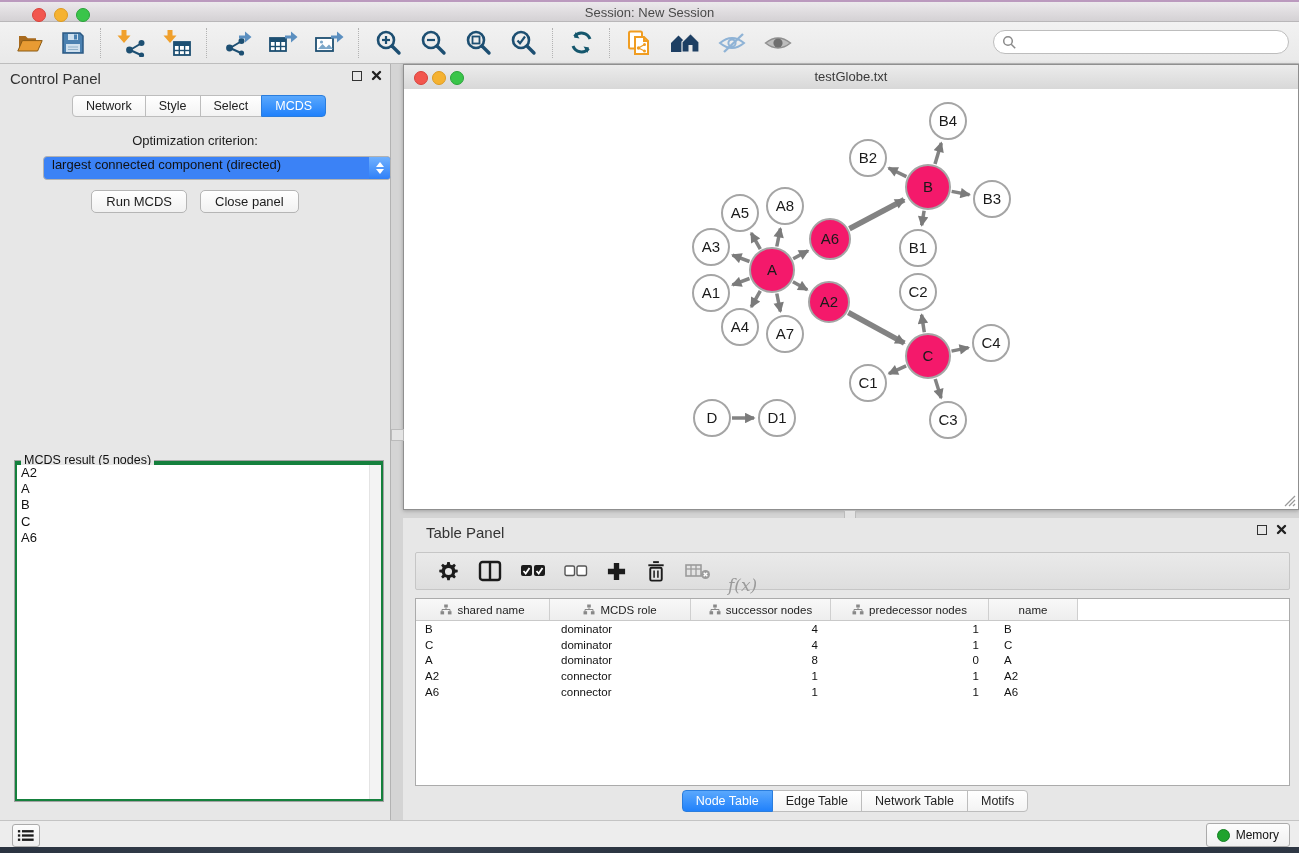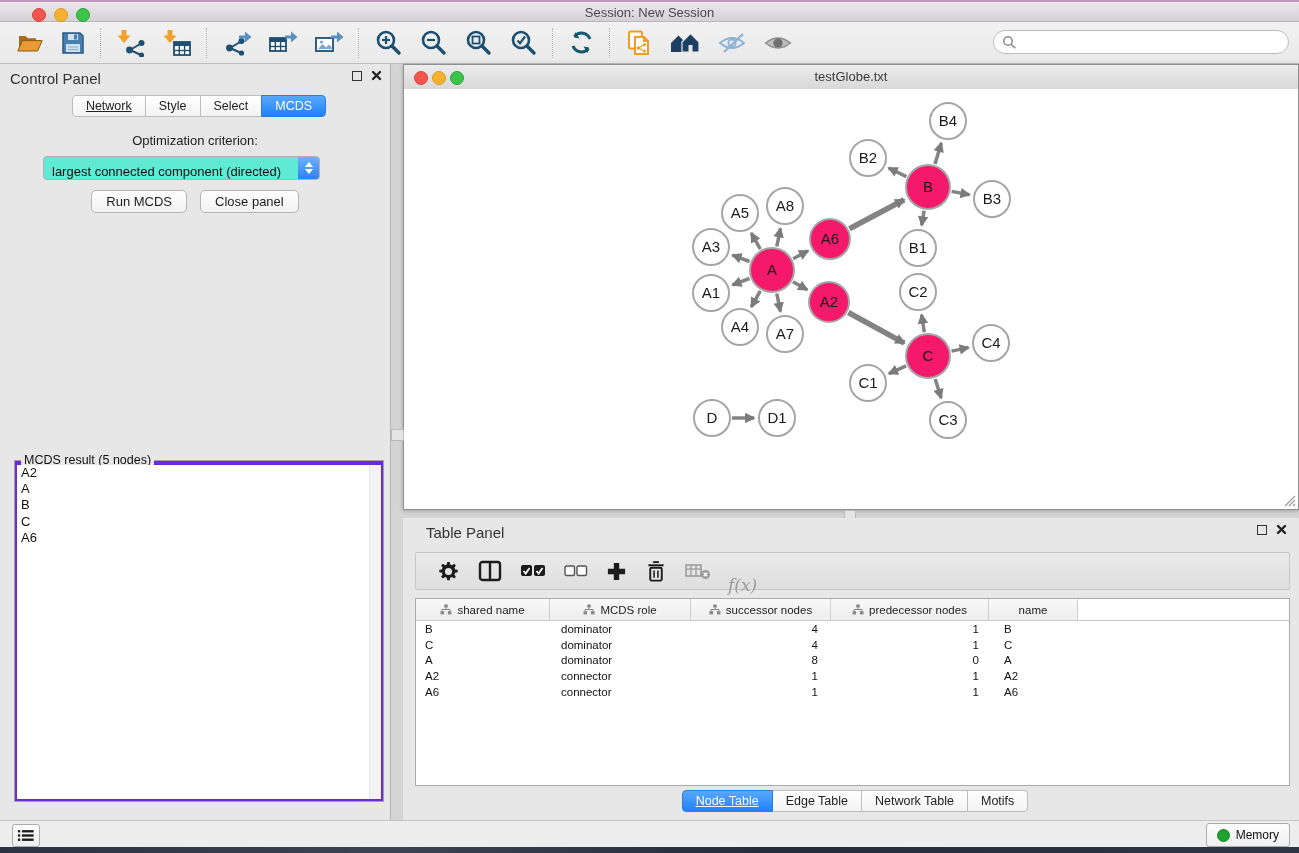--- a/index.html
+++ b/index.html
@@ -24,39 +24,39 @@
   #searchbox input{border:none;outline:none;background:transparent;font-size:13px;width:250px;font-family:"Liberation Sans",sans-serif;}
   
   .panel-header{position:absolute;left:0;top:0;right:0;height:26px;}
   .panel-title{position:absolute;left:10px;top:6px;font-size:15px;color:#333;}
   .ph-icons{position:absolute;right:8px;top:6px;display:flex;gap:9px;align-items:center;}
   .float-ic{width:10px;height:10px;border:1.5px solid #333;box-sizing:border-box;background:transparent;}
   
   .segbar{display:flex;justify-content:center;}
   .seg{border:1px solid #bdbdbd;background:linear-gradient(#ffffff,#f3f3f3);padding:3px 13px;font-size:12.5px;
     color:#222;margin-left:-1px;position:relative;white-space:nowrap;}
-  .seg:first-child{border-radius:4px 0 0 4px;margin-left:8px;text-decoration:underline;}
+  .seg:first-child{border-radius:4px 0 0 4px;margin-left:8px;}
   .seg:last-child{border-radius:0 4px 4px 0;}
   .seg.sel{background:linear-gradient(#5aa8fd,#2081fb);color:#fff;border-color:#2a7ddd;z-index:1;}
   
   #control-panel{position:absolute;left:0;top:64px;width:391px;height:756px;background:#e7e7e7;
     border-right:1px solid #b2b2b2;box-sizing:border-box;}
   #cp-tabs{position:absolute;left:0;right:0;top:31px;}
   #opt-label{position:absolute;left:0;right:0;top:69px;text-align:center;font-size:13px;color:#1c1c1c;}
-  #opt-select{position:absolute;left:43px;top:92px;width:277px;height:24px;background:#5eead4;border:1px solid #b2b2b2;
-    border-radius:4px;box-sizing:border-box;display:flex;align-items:flex-end;}
+  #opt-select{position:absolute;left:43px;top:92px;width:348px;height:24px;background:#3b82f6;border:1px solid #b2b2b2;
+    border-radius:4px;box-sizing:border-box;display:flex;align-items:flex-start;}
   #opt-select .val{flex:1;font-size:13px;padding-left:8px;color:#111;white-space:nowrap;overflow:hidden;}
   #opt-select .stepper{width:21px;height:22px;border-radius:0 3px 3px 0;background:linear-gradient(#70b1fe,#2f80f8);
     display:flex;flex-direction:column;align-items:center;justify-content:center;gap:2px;}
   .chev-up{width:0;height:0;border-left:4px solid transparent;border-right:4px solid transparent;border-bottom:5px solid #fff;}
   .chev-dn{width:0;height:0;border-left:4px solid transparent;border-right:4px solid transparent;border-top:5px solid #fff;}
   #cp-buttons{position:absolute;left:0;right:0;top:126px;display:flex;justify-content:center;gap:13px;}
   .aq-btn{border:1px solid #b5b5b5;border-radius:5px;background:linear-gradient(#ffffff,#f1f1f1);
     font-size:13px;color:#1c1c1c;padding:3px 14px;font-family:"Liberation Sans",sans-serif;}
-  #mcds-box{position:absolute;left:14px;top:396px;width:368px;height:340px;border:1px solid #a3a3a3;background:#6d28d9;}
+  #mcds-box{position:absolute;left:14px;top:396px;width:368px;height:340px;border:1px solid #a3a3a3;background:#15803d;}
   #mcds-box .legend{position:absolute;top:-8px;left:6px;background:#e7e7e7;padding:0 3px;font-size:12.5px;color:#111;}
   #mcds-list{position:absolute;left:2px;right:2px;top:4px;bottom:2px;background:#fff;overflow:hidden;}
   #mcds-list .track{position:absolute;right:0;top:0;bottom:0;width:11px;background:#f3f3f3;border-left:1px solid #e4e4e4;}
   .list-item{font-size:13px;line-height:16.2px;padding-left:4px;color:#111;}
   
   #net-window{position:absolute;left:403px;top:64px;width:896px;height:446px;background:#fff;
     border:1px solid #8f8f8f;box-sizing:border-box;box-shadow:0 1px 4px rgba(0,0,0,0.25);}
   #net-titlebar{position:absolute;left:0;top:0;right:0;height:24px;background:linear-gradient(#ececec,#d8d8d8);
     border-bottom:1px solid #b4b4b4;padding-left:11px;}
   #net-titlebar .title{position:absolute;left:0;right:0;top:4px;text-align:center;font-size:13px;color:#3a3a3a;}

